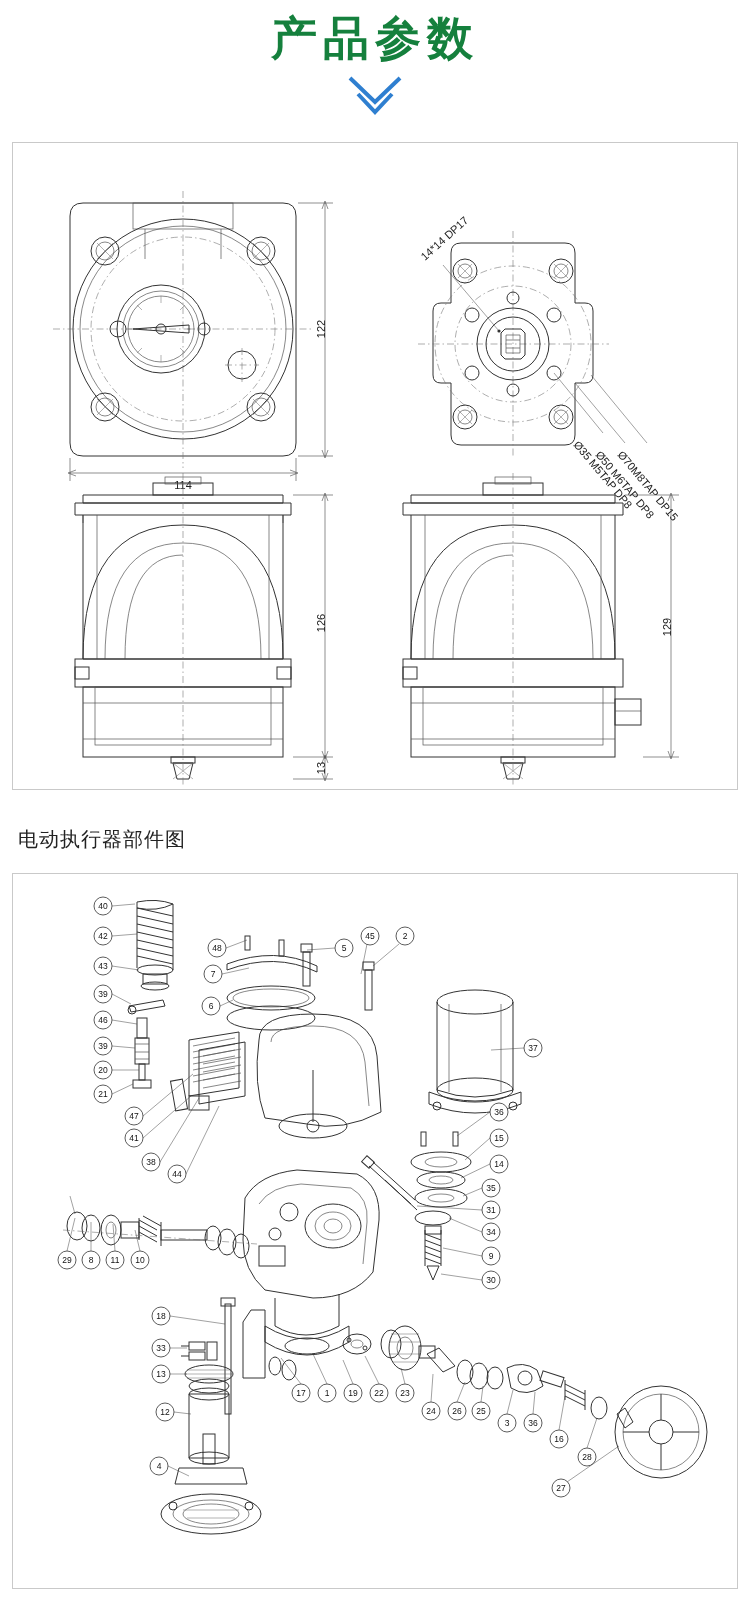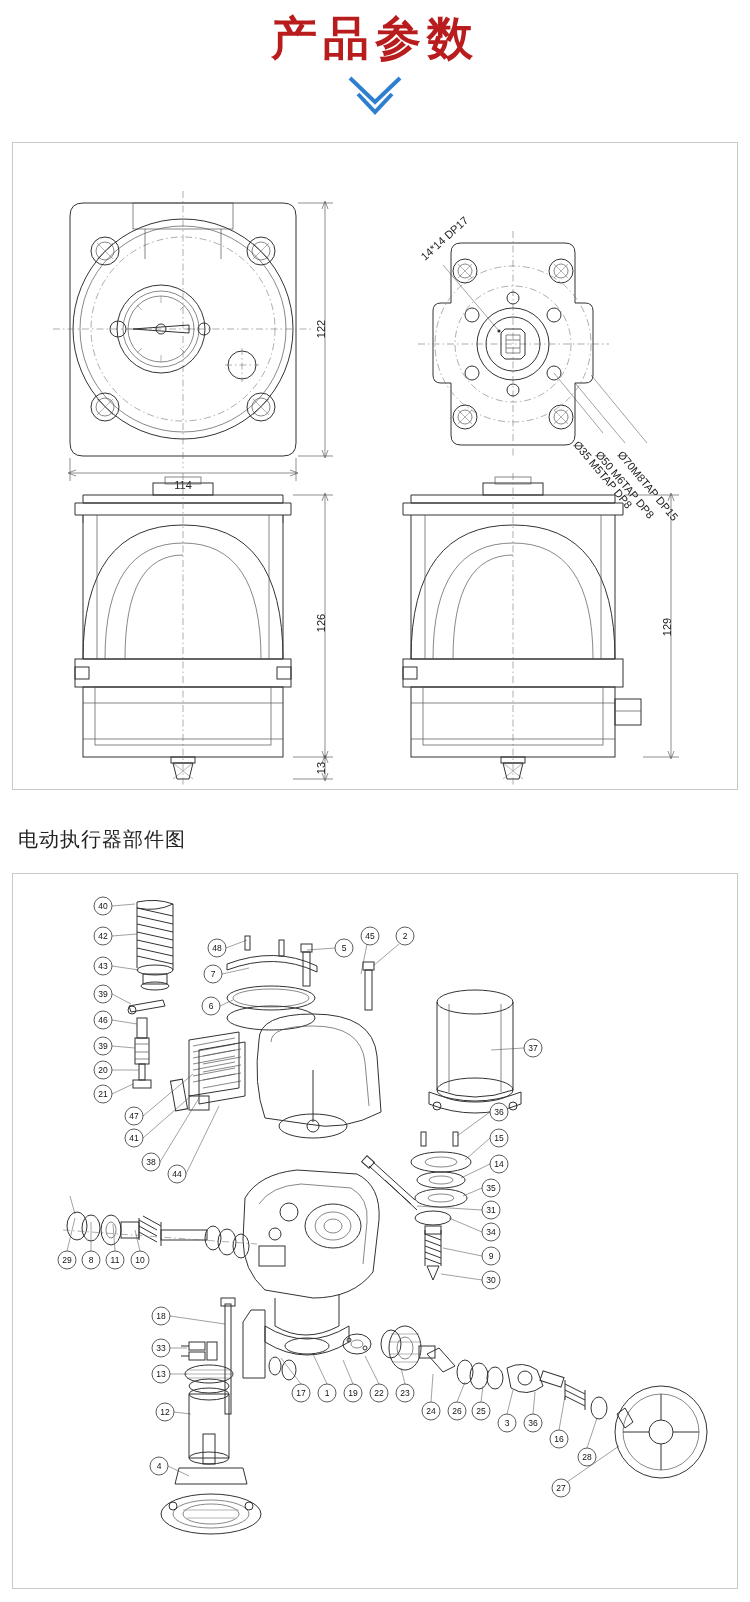--- a/index.html
+++ b/index.html
@@ -18,21 +18,21 @@
   
   .page-title {
     position: absolute;
     top: 8px;
     left: 0;
     width: 750px;
     text-align: center;
     font-size: 46px;
     font-weight: bold;
     letter-spacing: 6px;
-    color: #b91c1c;
+    color: #15803d;
     font-family: "DejaVu Sans", sans-serif;
   }
   .chevron-wrap {
     position: absolute;
     top: 72px;
     left: 0;
     width: 750px;
     text-align: center;
   }
   .chevron-wrap svg { display: inline-block; }

